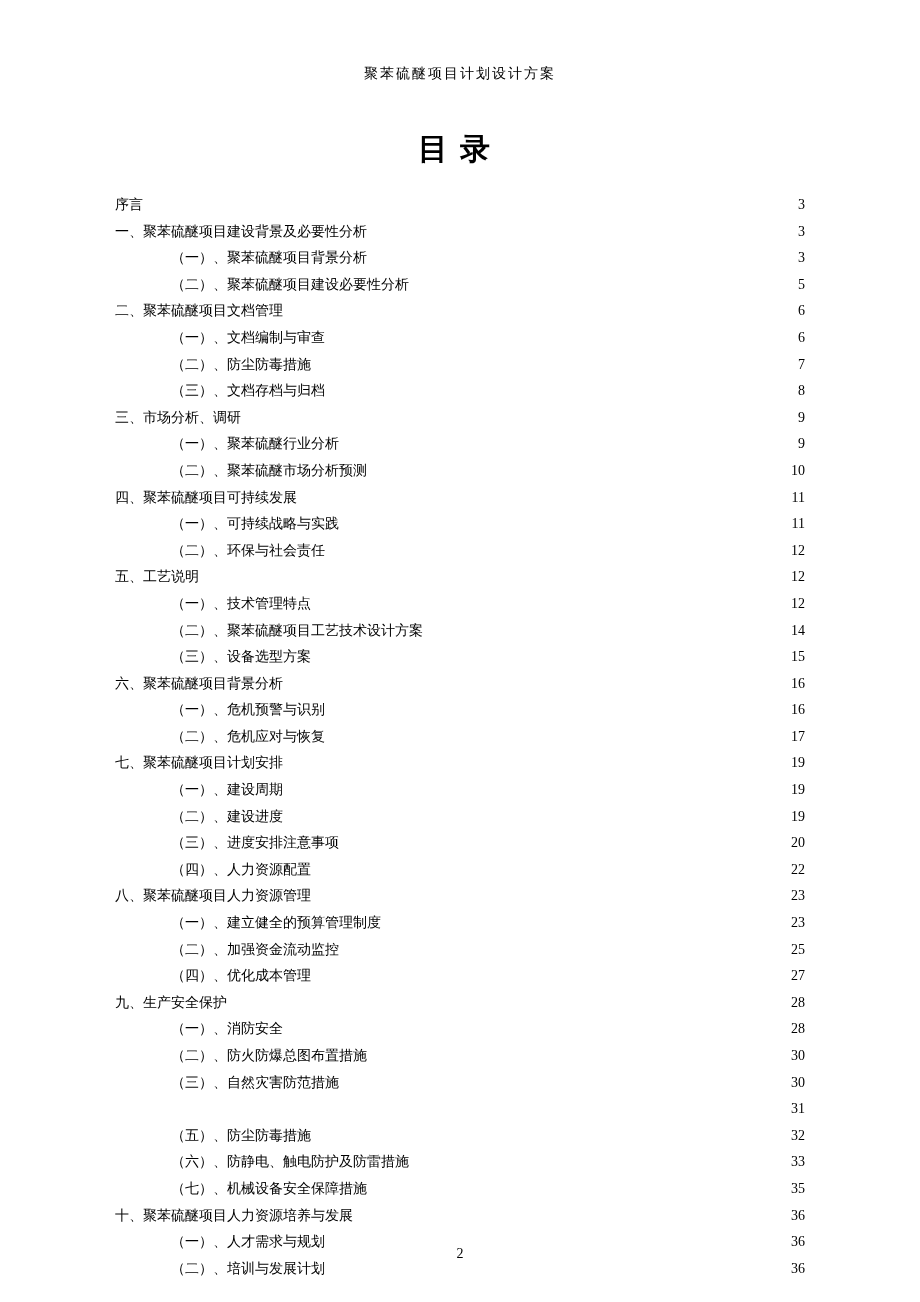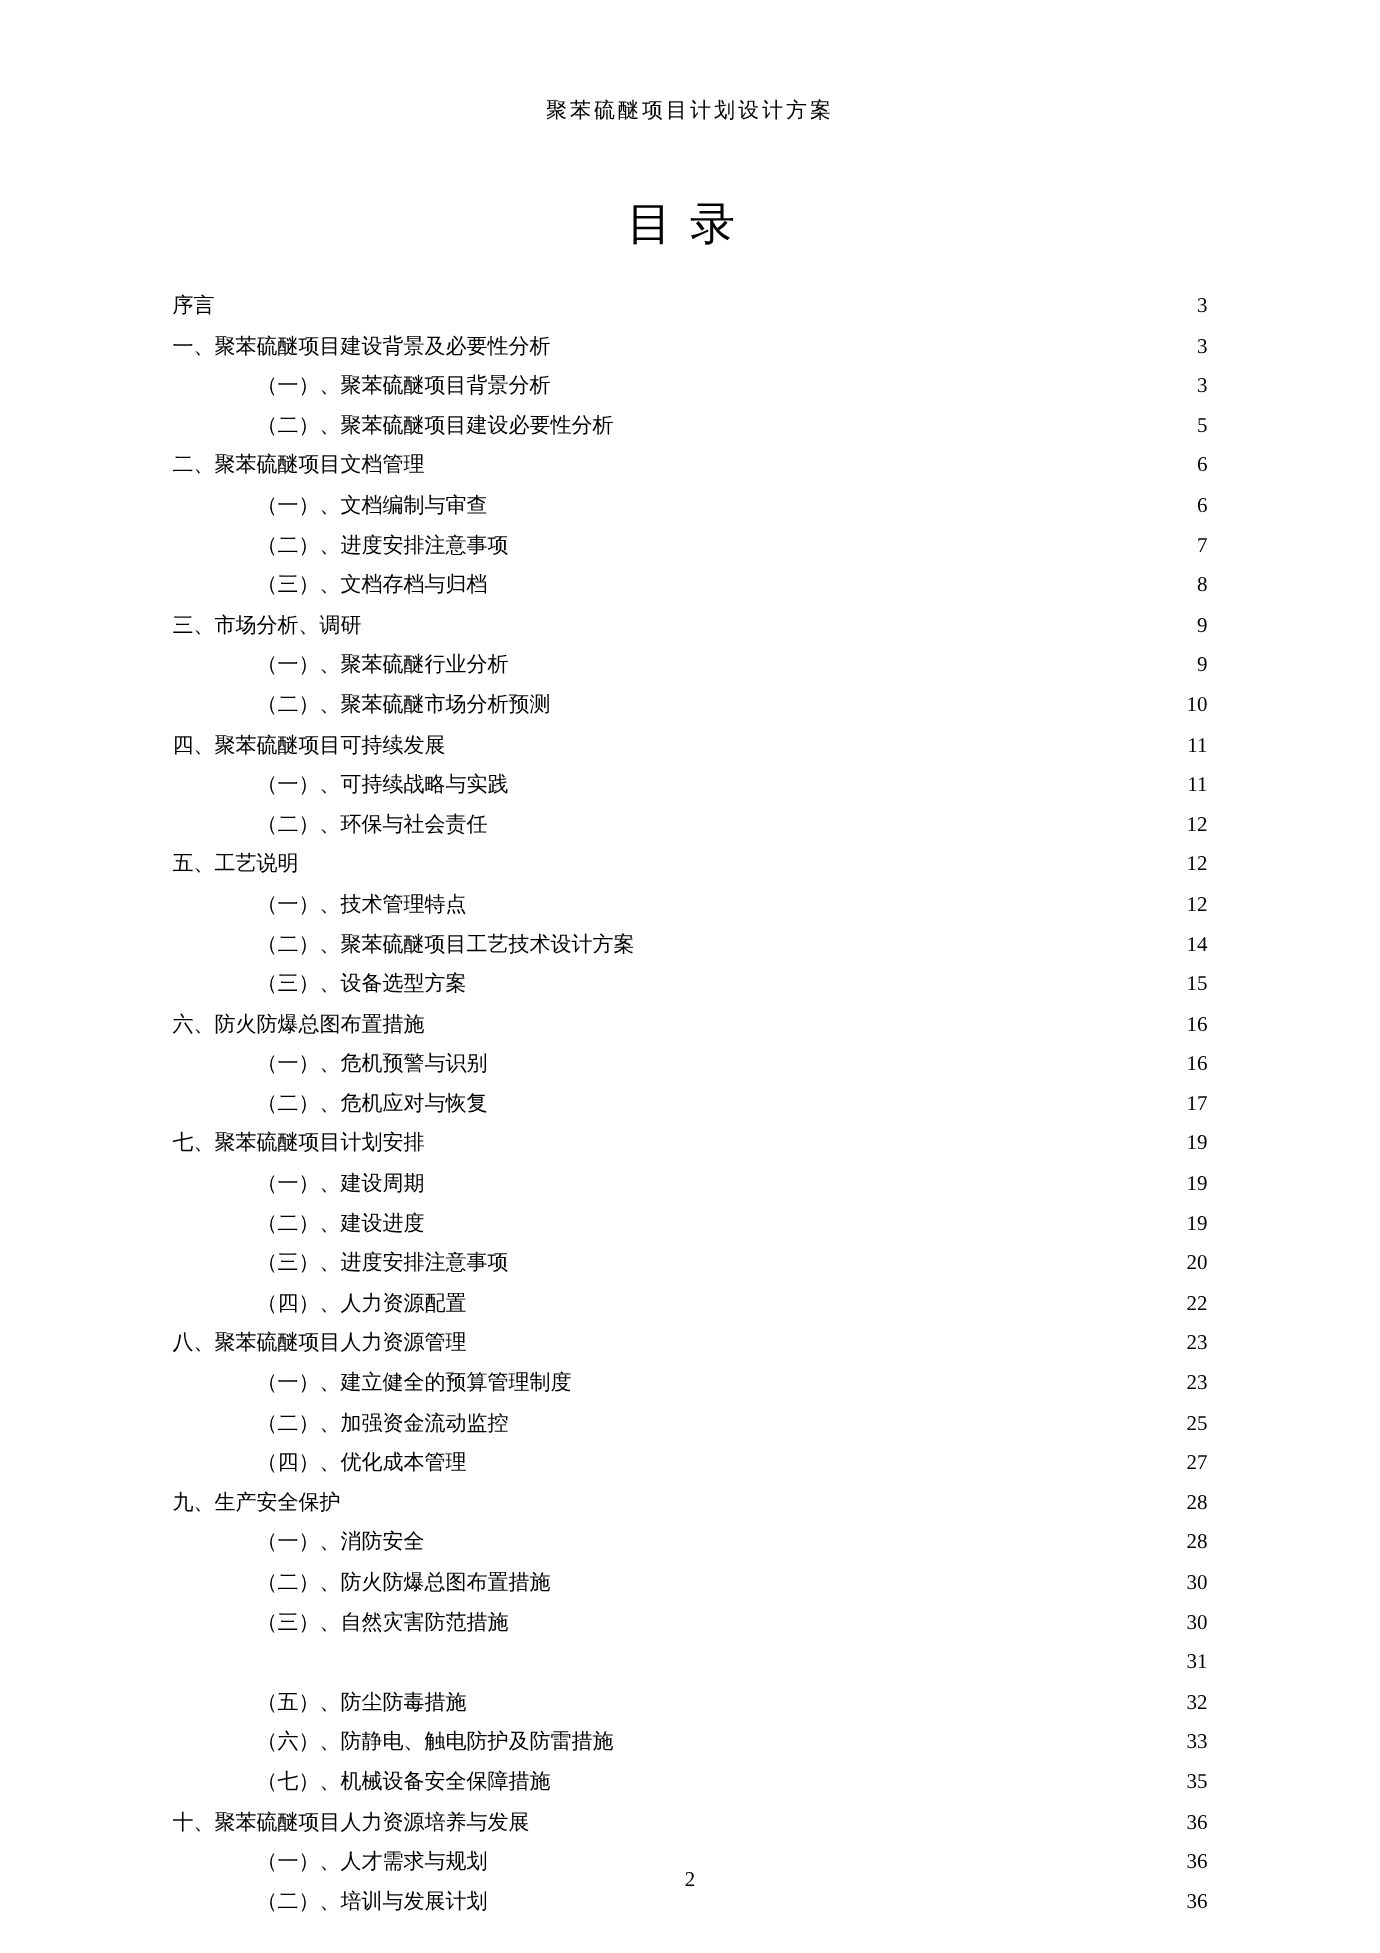--- a/index.html
+++ b/index.html
@@ -19,21 +19,21 @@
   }
   .header {
     text-align: center;
     font-size: 14px;
     letter-spacing: 2px;
     margin-bottom: 46px;
   }
   .title {
     text-align: center;
     font-size: 30px;
-    font-weight: normal;
+    font-weight: bold;
     letter-spacing: 12px;
     margin-bottom: 22px;
   }
   .toc {
     font-size: 14px;
   }
   .toc-row {
     display: flex;
     align-items: baseline;
     white-space: nowrap;
@@ -103,21 +103,21 @@
         <span class="toc-label">二、聚苯硫醚项目文档管理</span>
         <span class="toc-leader"></span>
         <span class="toc-page">6</span>
       </div>
       <div class="toc-row l2">
         <span class="toc-label">（一）、文档编制与审查</span>
         <span class="toc-leader"></span>
         <span class="toc-page">6</span>
       </div>
       <div class="toc-row l2">
-        <span class="toc-label">（二）、进度安排注意事项</span>
+        <span class="toc-label">（二）、防尘防毒措施</span>
         <span class="toc-leader"></span>
         <span class="toc-page">7</span>
       </div>
       <div class="toc-row l2">
         <span class="toc-label">（三）、文档存档与归档</span>
         <span class="toc-leader"></span>
         <span class="toc-page">8</span>
       </div>
       <div class="toc-row l1">
         <span class="toc-label">三、市场分析、调研</span>
@@ -163,21 +163,21 @@
         <span class="toc-label">（二）、聚苯硫醚项目工艺技术设计方案</span>
         <span class="toc-leader"></span>
         <span class="toc-page">14</span>
       </div>
       <div class="toc-row l2">
         <span class="toc-label">（三）、设备选型方案</span>
         <span class="toc-leader"></span>
         <span class="toc-page">15</span>
       </div>
       <div class="toc-row l1">
-        <span class="toc-label">六、防火防爆总图布置措施</span>
+        <span class="toc-label">六、聚苯硫醚项目背景分析</span>
         <span class="toc-leader"></span>
         <span class="toc-page">16</span>
       </div>
       <div class="toc-row l2">
         <span class="toc-label">（一）、危机预警与识别</span>
         <span class="toc-leader"></span>
         <span class="toc-page">16</span>
       </div>
       <div class="toc-row l2">
         <span class="toc-label">（二）、危机应对与恢复</span>

